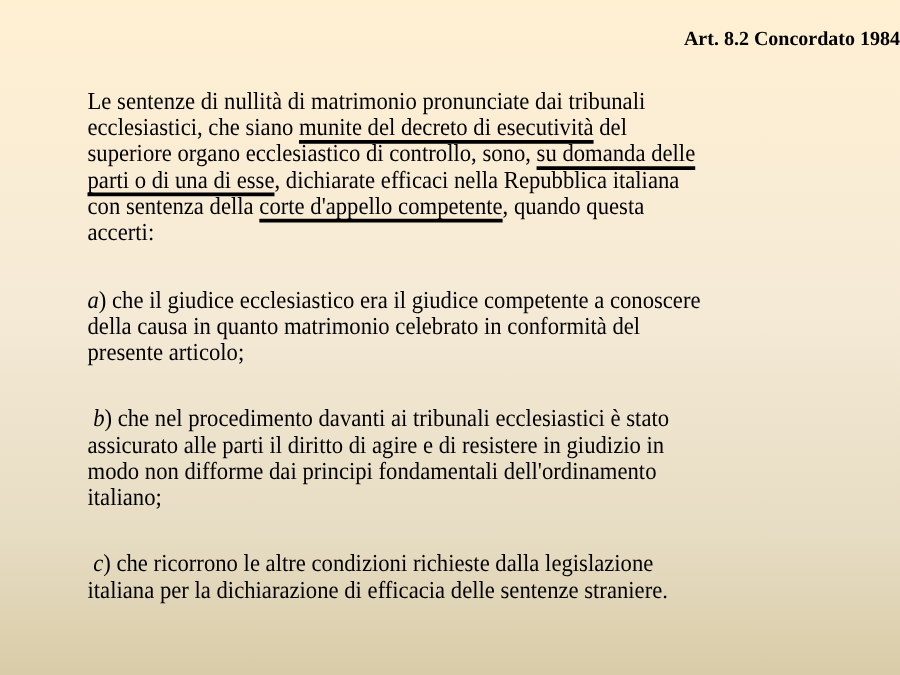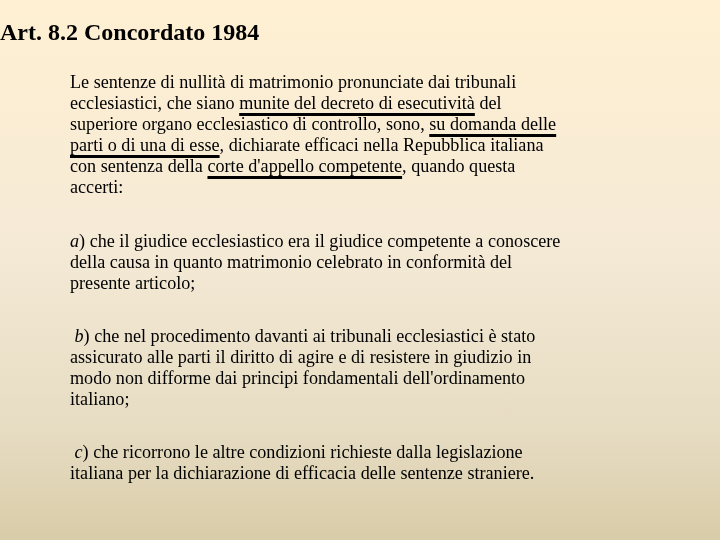--- a/index.html
+++ b/index.html
@@ -13,23 +13,23 @@
       background: linear-gradient(to bottom, #fff0d2 0%, #f5ead6 45%, #e6dcc2 80%, #d9cca8 100%);
       font-family: "Liberation Serif", "DejaVu Serif", serif;
       color: #000;
       position: relative;
     }
     .title {
       position: absolute;
       top: 18px;
       left: 0;
       width: 720px;
-      text-align: left;
+      text-align: right;
       font-weight: bold;
-      font-size: 24px;
+      font-size: 16px;
       line-height: 28px;
     }
     .para {
       position: absolute;
       left: 70px;
       width: 610px;
       font-size: 19.5px;
       line-height: 21px;
       transform: scaleX(0.93);
       transform-origin: left top;

